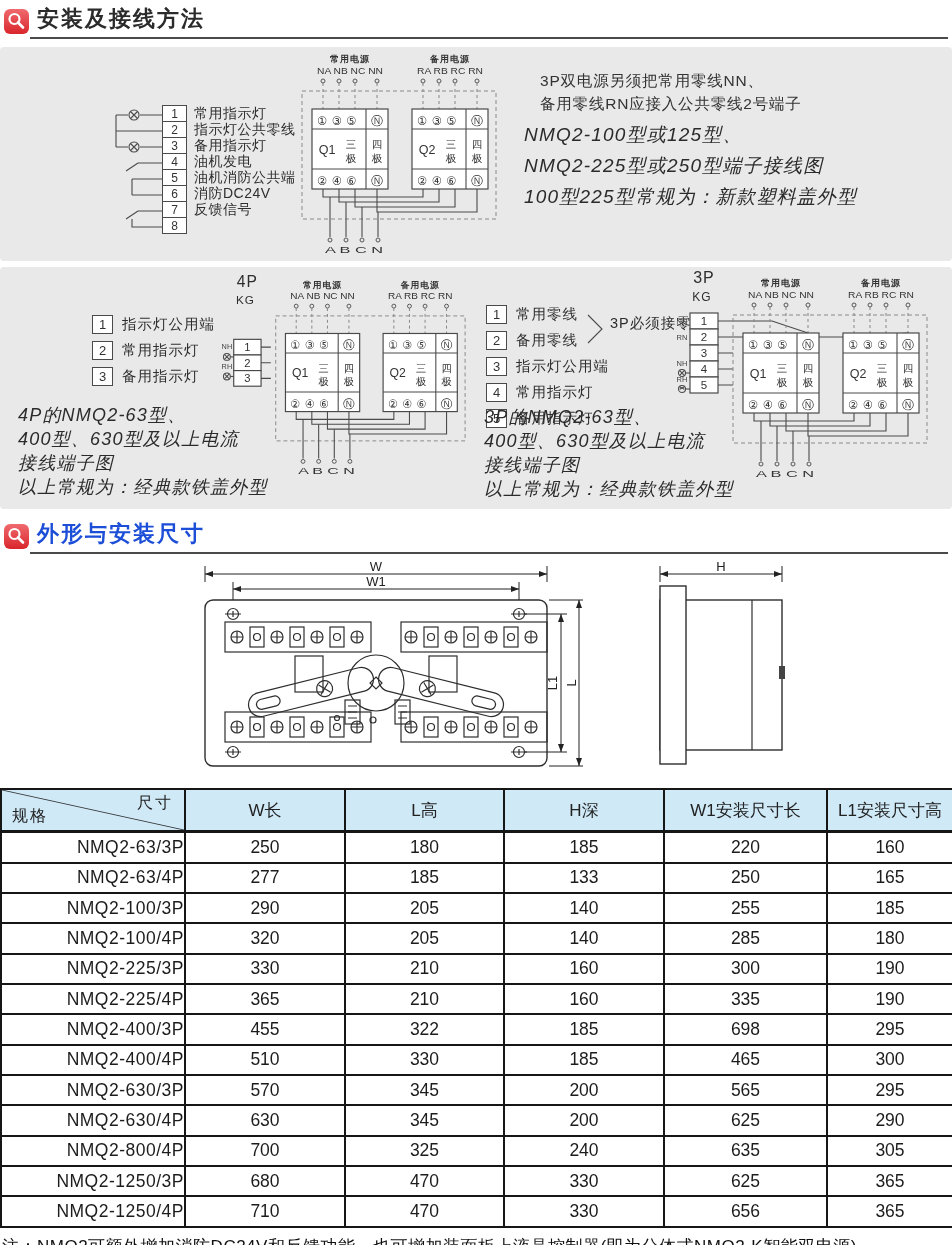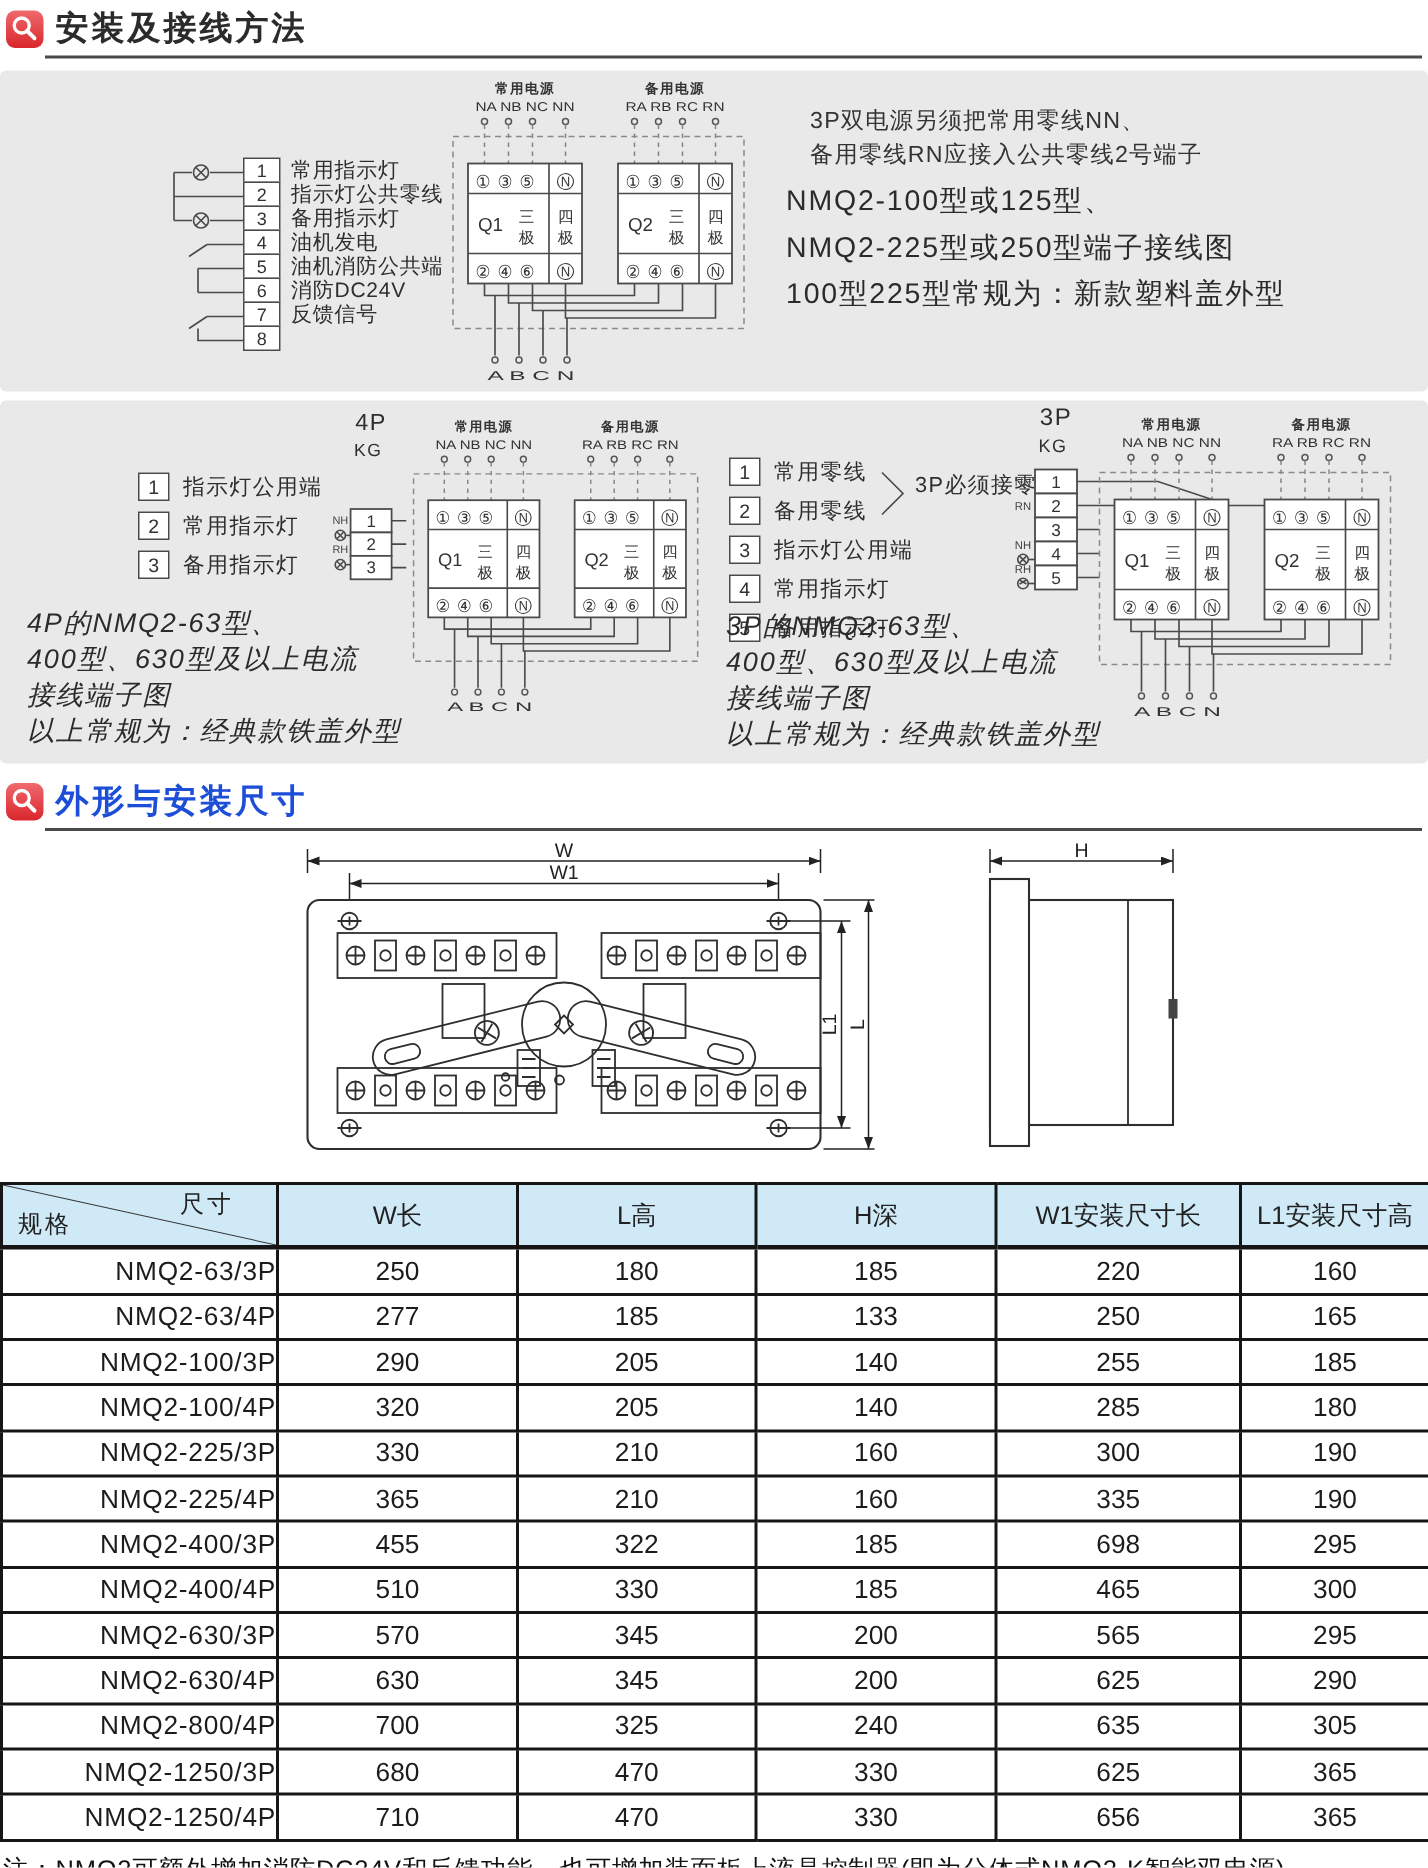--- a/index.html
+++ b/index.html
@@ -2,21 +2,21 @@
 <html><head>
 <meta charset="utf-8">
 <style>
   html,body{margin:0;padding:0;}
   body{
     width:952px;height:1245px;position:relative;overflow:hidden;
     background:#ffffff;color:#222;
     font-family:"Liberation Sans","DejaVu Sans",sans-serif;
   }
   
-  .sec-head{display:flex;align-items:center;gap:8px;padding:4px 0 0 4px;}
+  .sec-head{display:flex;align-items:flex-end;gap:8px;padding:4px 0 0 4px;}
   .sec-icon{width:25px;height:25px;border-radius:6px;flex:0 0 auto;
     background:linear-gradient(180deg,#ef6a6e,#d9262c);
     display:flex;align-items:center;justify-content:center;}
   .sec-title{font-size:22px;font-weight:600;letter-spacing:2px;color:#2b2b2b;}
   .sec-title.red{color:#1d4ed8;}
   .sec-rule{border-top:2px solid #4a4a4a;margin:3px 4px 0 30px;}
   
   .panel{background:#e9e9e9;border-radius:4px;position:relative;}
   #panel1{height:214px;margin-top:8px;}
   #panel2{height:242px;margin-top:6px;}
@@ -32,21 +32,21 @@
   .legend{position:absolute;}
   .lgrow{display:flex;align-items:center;height:26px;}
   .lgnum{width:21px;height:19px;box-sizing:border-box;border:1.3px solid #4a4a4a;background:#fff;
     font-size:13px;display:flex;align-items:center;justify-content:center;color:#333;flex:0 0 auto;}
   .lglabel{margin-left:9px;font-size:14.5px;letter-spacing:1px;color:#2e2e2e;white-space:nowrap;}
   .callout{position:absolute;font-size:14.5px;letter-spacing:1px;color:#2e2e2e;white-space:nowrap;}
   
   .desc{position:absolute;font-size:18px;line-height:24px;letter-spacing:1.2px;color:#2b2b2b;font-style:italic;}
   .p1text{position:absolute;left:524px;top:22px;}
   .p1notes{font-size:15.5px;line-height:23px;letter-spacing:.8px;color:#333;margin-left:16px;}
-  .p1models{font-size:19px;line-height:31px;letter-spacing:1.2px;color:#2b2b2b;margin-top:4px;}
+  .p1models{font-size:19px;line-height:31px;letter-spacing:1.2px;color:#2b2b2b;margin-top:4px;font-style:italic;}
   
   svg{position:absolute;overflow:visible;}
   .ln{fill:none;stroke:#4a4a4a;stroke-width:1.1;}
   .box{fill:#fff;stroke:#4a4a4a;stroke-width:1.2;}
   .dash{fill:none;stroke:#858585;stroke-width:1;stroke-dasharray:3,3;}
   .dashbox{fill:none;stroke:#8a8a8a;stroke-width:1;stroke-dasharray:4,3;}
   .oc{fill:none;stroke:#555;stroke-width:1;}
   .dt{fill:#333;}
   .small{font-size:9px;font-weight:600;letter-spacing:1px;}
   .tiny{font-size:8.5px;}
@@ -65,21 +65,21 @@
   .dim{fill:none;stroke:#222;stroke-width:1;}
   .dimt{font-size:13px;fill:#222;}
   
   #spec-table{border-collapse:collapse;table-layout:fixed;width:952px;height:440px;margin-top:6px;}
   #spec-table th,#spec-table td{border:2px solid #161616;font-weight:400;padding:0;}
   #spec-table thead th{background:#cfe9f7;font-size:17px;height:40px;border-bottom:3px solid #161616;}
   #spec-table td{font-size:17.5px;text-align:center;color:#1c1c1c;}
   #spec-table td.model{text-align:right;padding-left:13px;letter-spacing:.5px;}
   th.corner{position:relative;}
   th.corner svg{position:absolute;left:0;top:0;width:100%;height:100%;}
-  .corner-top{position:absolute;top:3px;right:28px;font-size:16px;letter-spacing:2px;}
+  .corner-top{position:absolute;top:3px;right:11px;font-size:16px;letter-spacing:2px;}
   .corner-bottom{position:absolute;bottom:3px;left:10px;font-size:16px;letter-spacing:2px;}
   
   #footnote{margin-top:7px;padding-left:2px;font-size:17px;letter-spacing:.5px;color:#111;}
 </style>
 </head>
 <body>
 
 <div class="sec-head">
   <div class="sec-icon">
     <svg width="25" height="25" viewBox="0 0 25 25" style="position:static">

